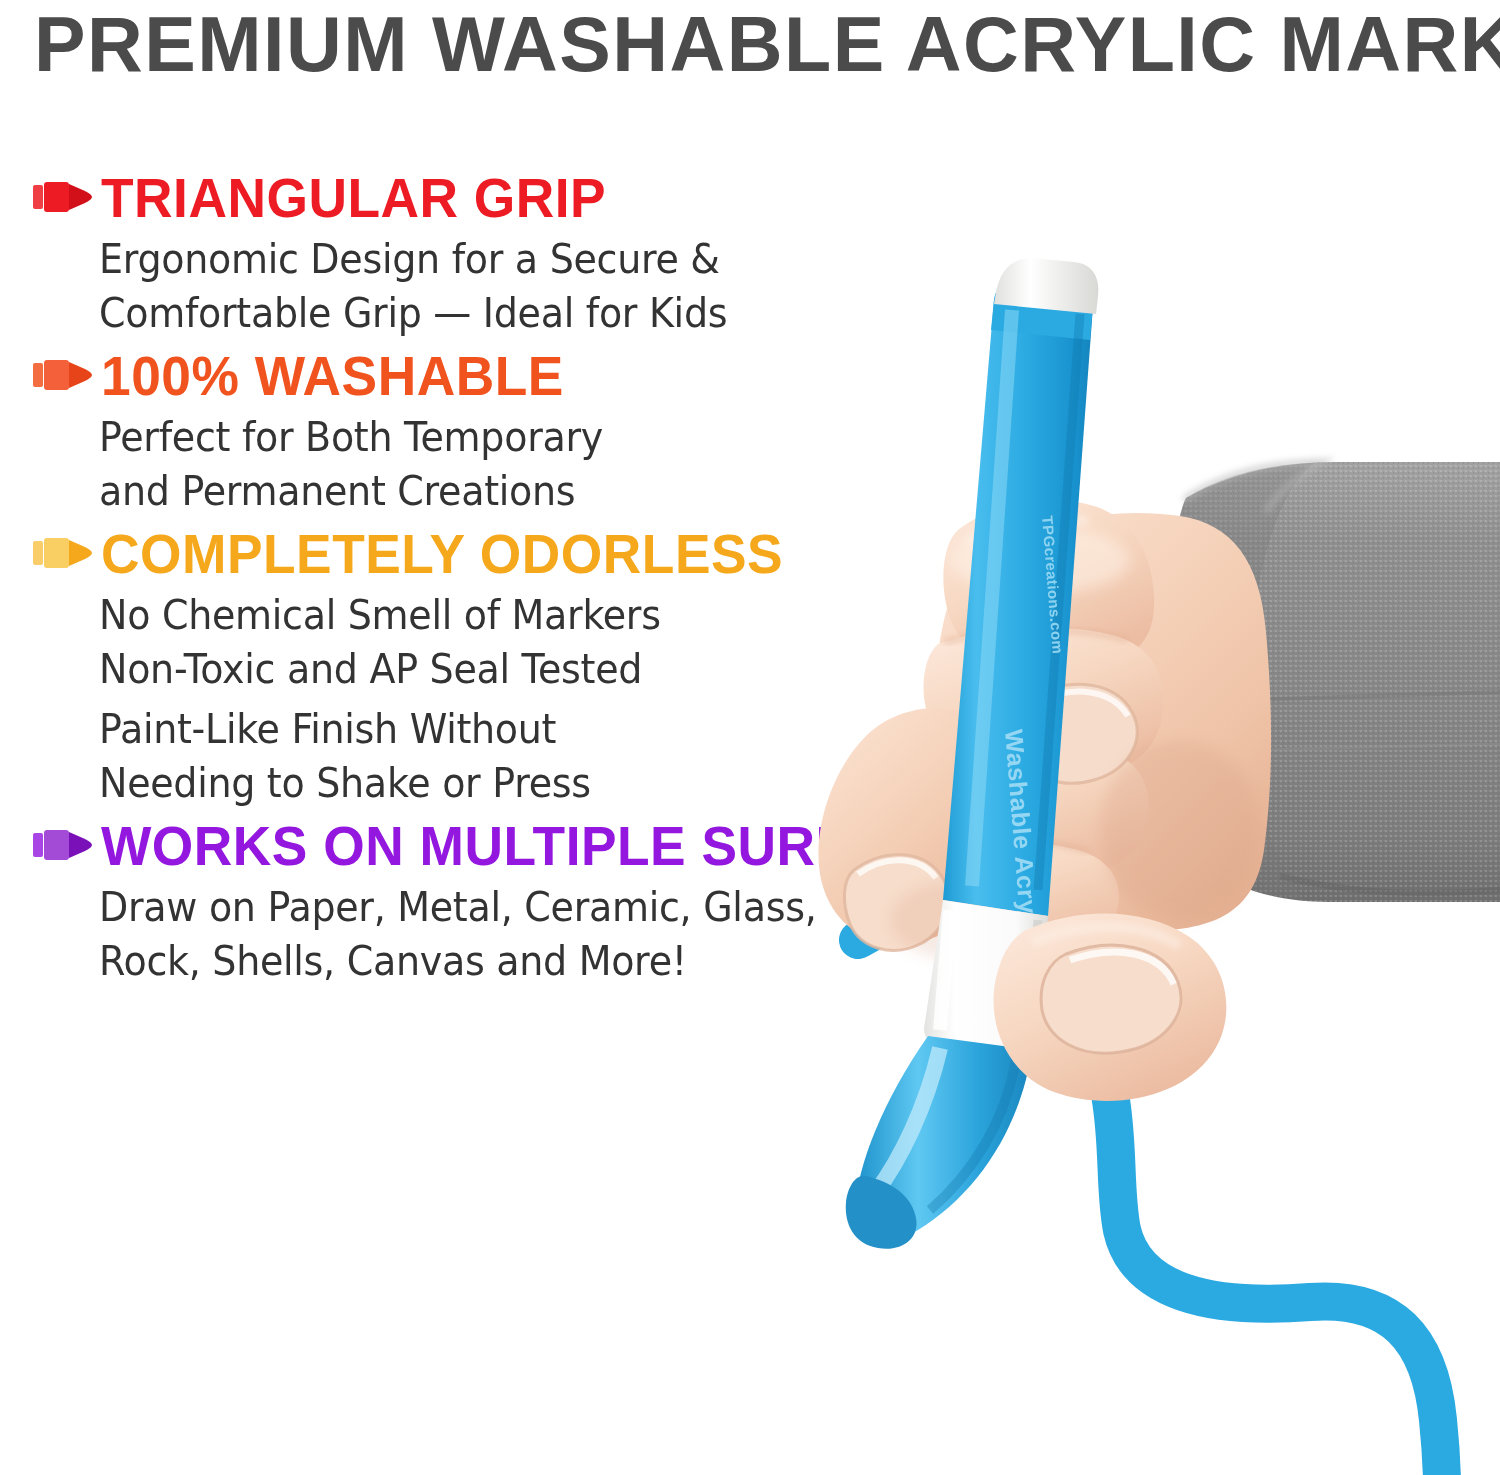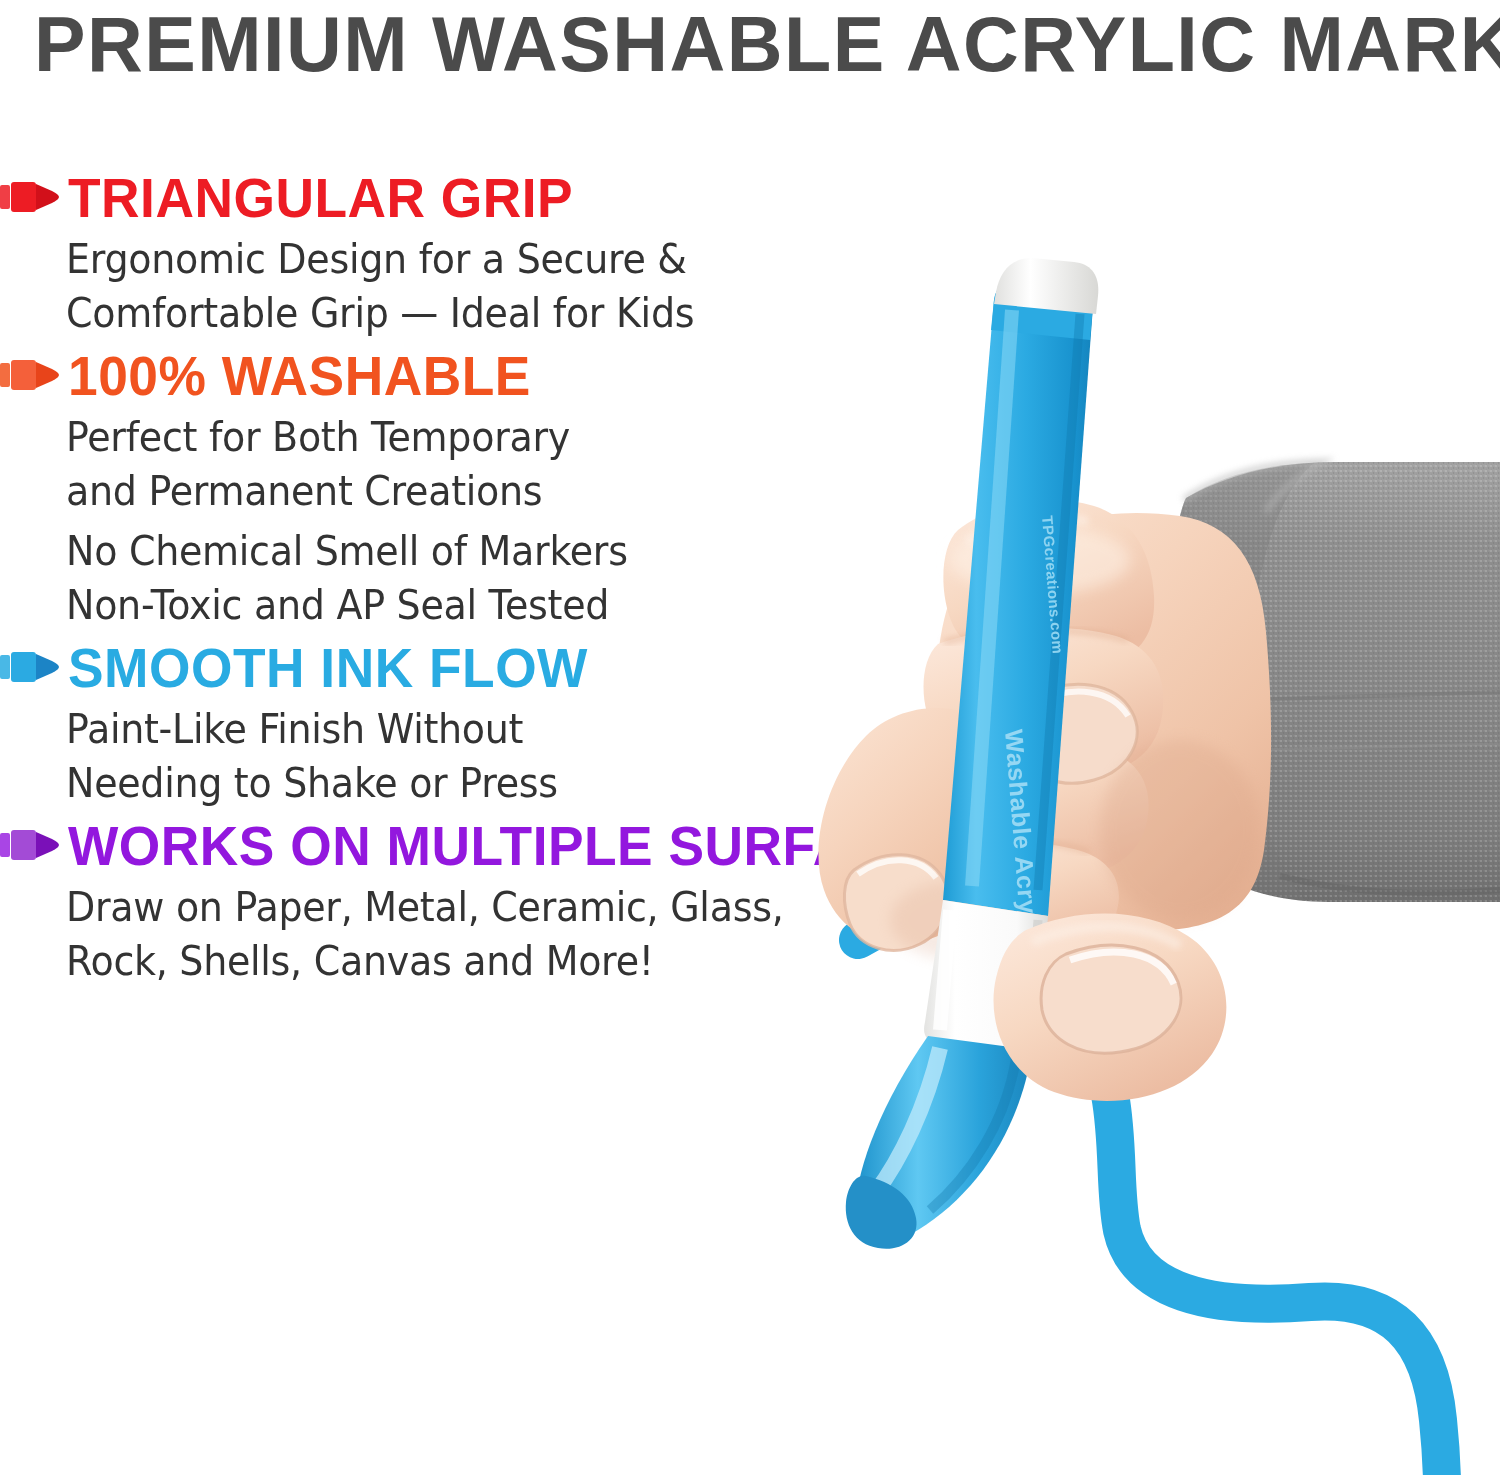--- a/index.html
+++ b/index.html
@@ -36,20 +36,21 @@
   
   .features {
     position: absolute;
     left: 0px;
     top: 168px;
     width: 1120px;
   }
   .feature {
     position: relative;
     margin-bottom: 6px;
+    padding-left: 33px;
   }
   .feature-head {
     position: relative;
     display: block;
     height: 62px;
     white-space: nowrap;
   }
   .bullet-icon {
     position: absolute;
     left: 0px;
@@ -124,36 +125,36 @@
           <path d="M36 6 L52 13 Q59 16.5 59 19 Q59 21.5 52 25 L36 32 Z" fill="#E8441A"></path>
         </svg>
       </span>
       <span class="feature-title" style="color:#F1531F">100% WASHABLE</span>
     </div>
     <div class="feature-body">Perfect for Both Temporary
 and Permanent Creations</div>
   </div>
 
   <div class="feature">
-    <div class="feature-body">No Chemical Smell of Markers
-Non-Toxic and AP Seal Tested</div>
-  </div>
-
-
-  <div class="feature">
     <div class="feature-head">
       <span class="bullet-icon">
         <svg viewBox="0 0 62 38" width="62" height="38">
-          <rect x="0" y="7" width="10" height="24" rx="2" fill="#29ABE2" opacity="0.85"></rect>
-          <rect x="11" y="4" width="25" height="30" rx="3" fill="#2BAAE2"></rect>
-          <path d="M36 6 L52 13 Q59 16.5 59 19 Q59 21.5 52 25 L36 32 Z" fill="#1C84C6"></path>
+          <rect x="0" y="7" width="10" height="24" rx="2" fill="#F7C85A" opacity="0.9"></rect>
+          <rect x="11" y="4" width="25" height="30" rx="3" fill="#F9CE63"></rect>
+          <path d="M36 6 L52 13 Q59 16.5 59 19 Q59 21.5 52 25 L36 32 Z" fill="#F5A81C"></path>
         </svg>
       </span>
-      <span class="feature-title" style="color:#29ABE2">SMOOTH INK FLOW</span>
+      <span class="feature-title" style="color:#F5A81C">COMPLETELY ODORLESS</span>
     </div>
+    <div class="feature-body">No Chemical Smell of Markers
+Non-Toxic and AP Seal Tested</div>
+  </div>
+
+
+  <div class="feature">
     <div class="feature-body">Paint-Like Finish Without
 Needing to Shake or Press</div>
   </div>
 
   <div class="feature">
     <div class="feature-head">
       <span class="bullet-icon">
         <svg viewBox="0 0 62 38" width="62" height="38">
           <rect x="0" y="7" width="10" height="24" rx="2" fill="#9317DE" opacity="0.8"></rect>
           <rect x="11" y="4" width="25" height="30" rx="3" fill="#A34BD6"></rect>

